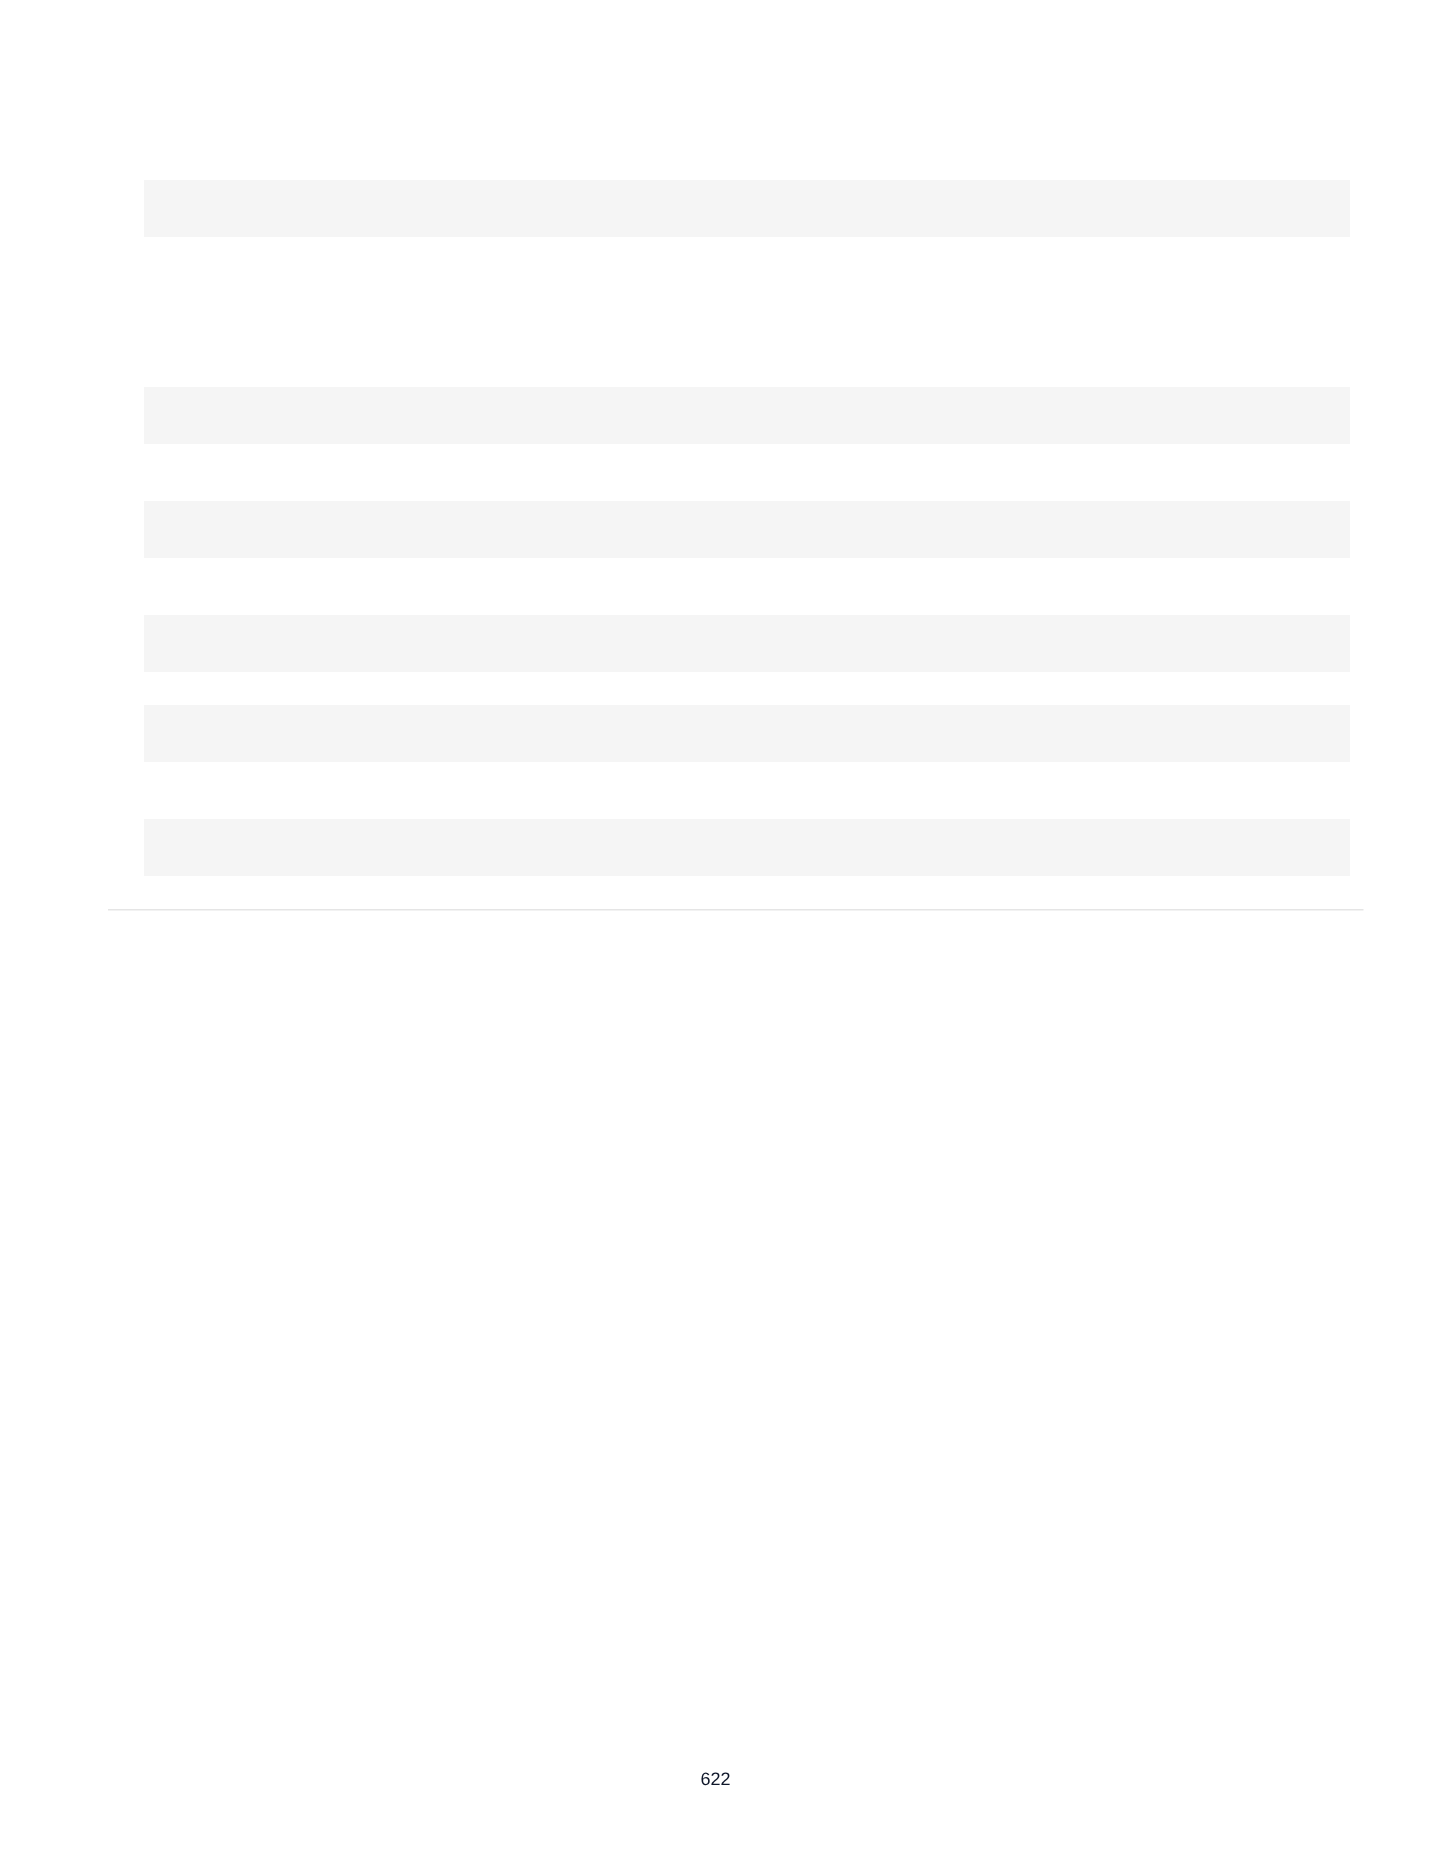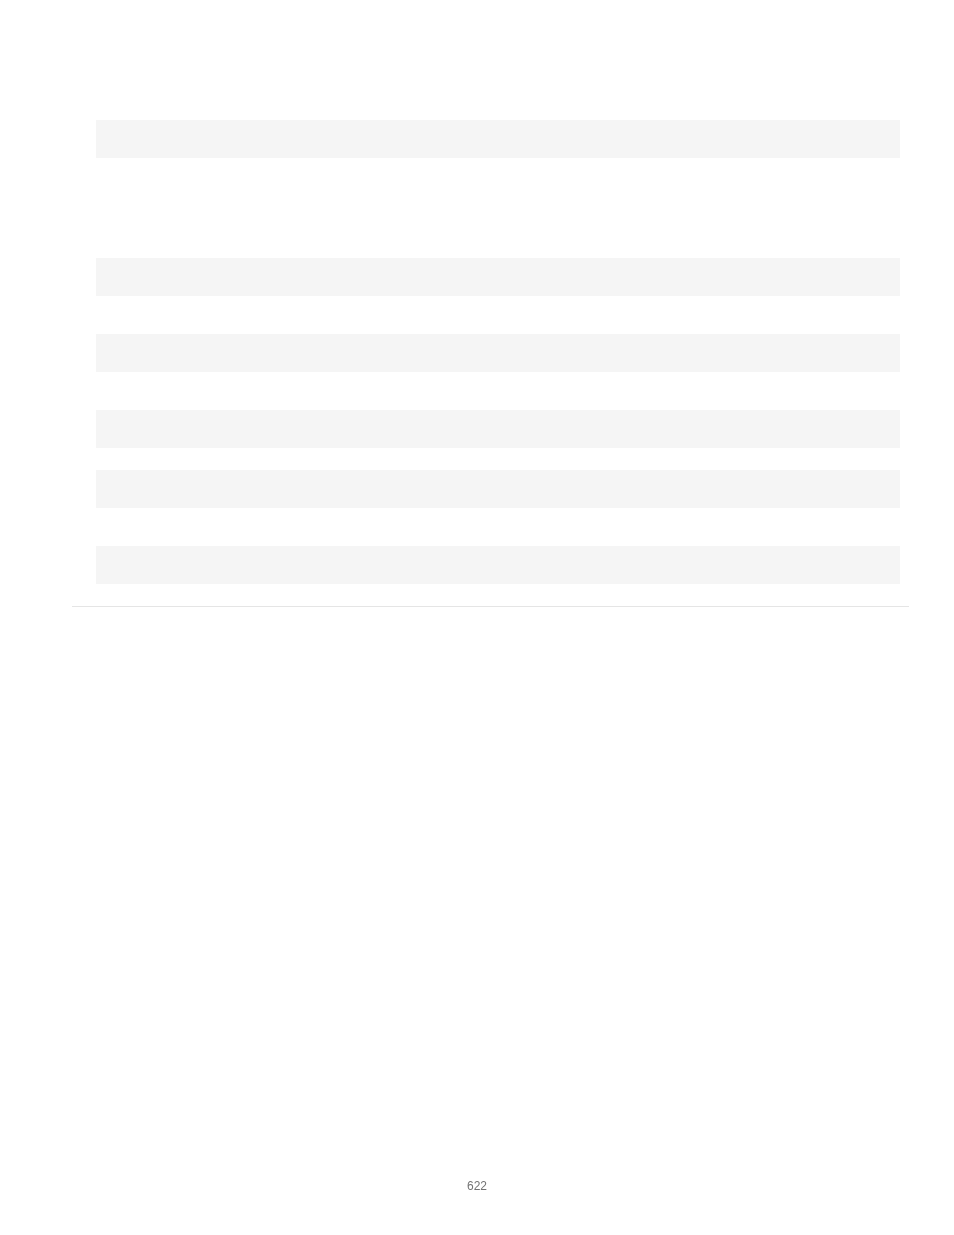--- a/index.html
+++ b/index.html
@@ -35,21 +35,21 @@
       height: 1px;
       background: #e5e5e5;
     }
     .page-number {
       position: absolute;
       bottom: 42px;
       left: 0;
       right: 0;
       text-align: center;
       font-size: 12px;
-      color: #737373;
+      color: #0f172a;
     }
   </style>
 </head>
 <body>
 
 <div class="content">
   <div class="bar"></div>
   <div class="gap-lg"></div>
   <div class="bar"></div>
   <div class="gap-md"></div>

